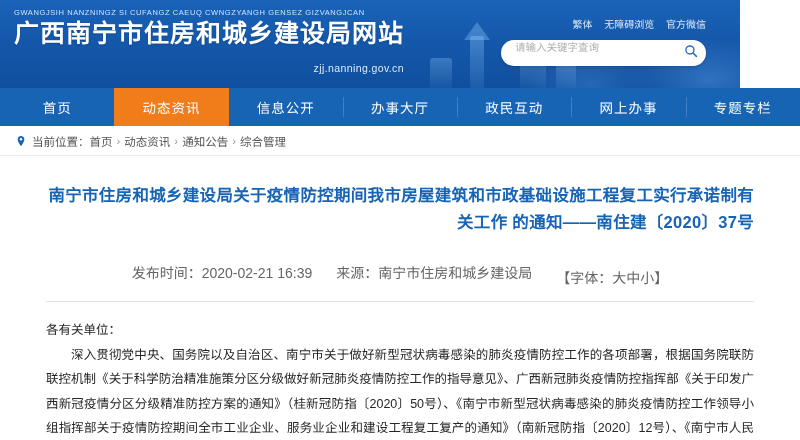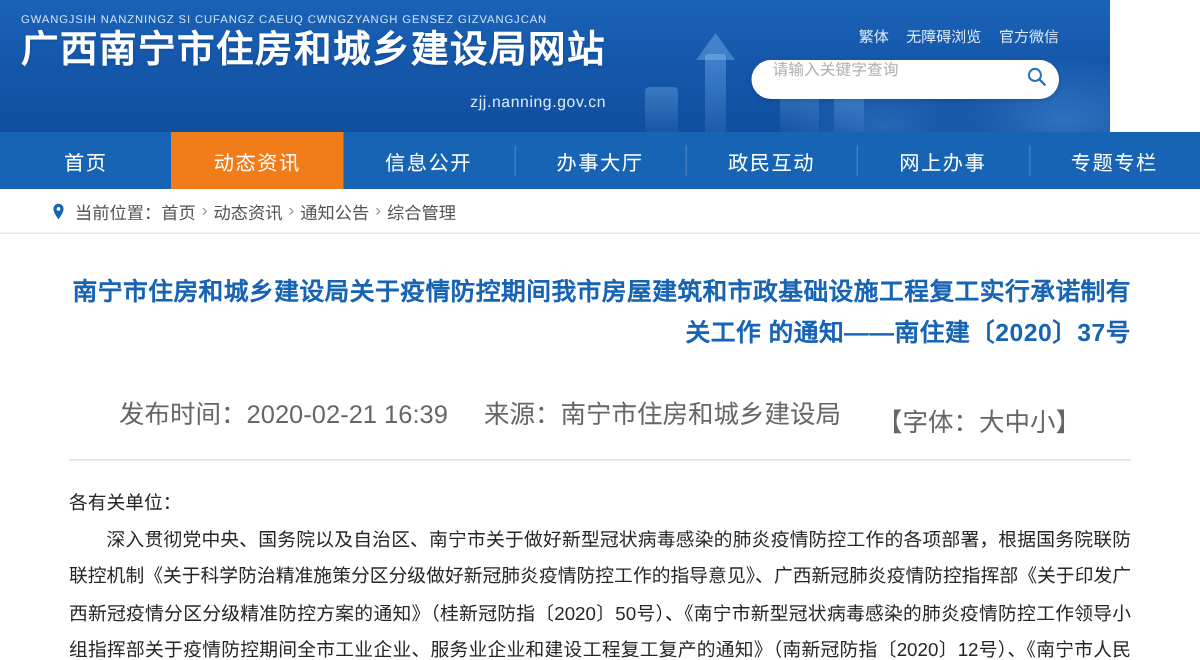--- a/index.html
+++ b/index.html
@@ -159,21 +159,21 @@
     background: #f07c1a;
   }
   .nav-item.active::before { display: none; }
   .nav-item.active + .nav-item::before { display: none; }
 
   
   .breadcrumb {
     height: 30px;
     display: flex;
     align-items: center;
-    padding-left: 32px;
+    padding-left: 14px;
     font-size: 11.5px;
     color: #555;
     border-bottom: 1px solid #e9e9e9;
     background: #ffffff;
   }
   .bc-icon {
     width: 13px; height: 13px;
     margin-right: 5px;
     display: inline-flex;
     align-items: center; justify-content: center;
@@ -191,21 +191,21 @@
     text-align: right;
     color: #1763b4;
     font-size: 16.5px;
     font-weight: bold;
     line-height: 1.62;
     letter-spacing: 0.3px;
   }
   .art-meta {
     margin-top: 22px;
     text-align: center;
-    font-size: 17px;
+    font-size: 14px;
     color: #666;
     display: flex;
     justify-content: center;
     align-items: center;
     gap: 24px;
     flex-wrap: nowrap;
   }
   .art-meta .fonts { color: #666; margin-top: 10px; }
   .art-meta .fonts b { font-weight: normal; cursor: pointer; }
   .meta-rule {

